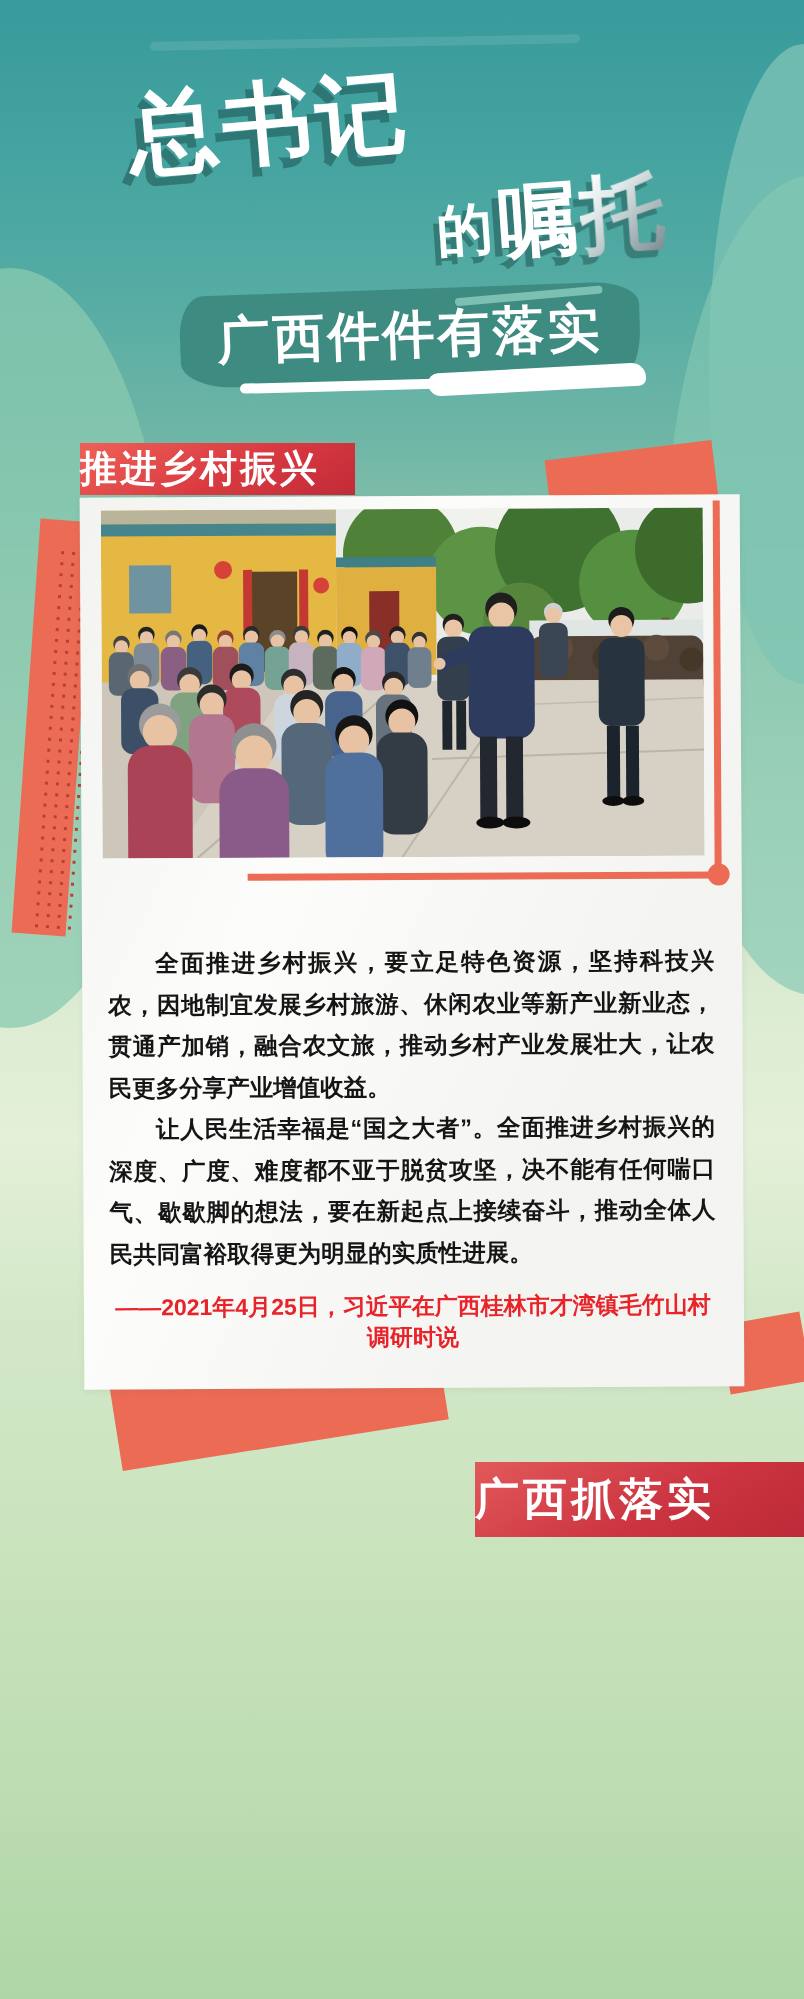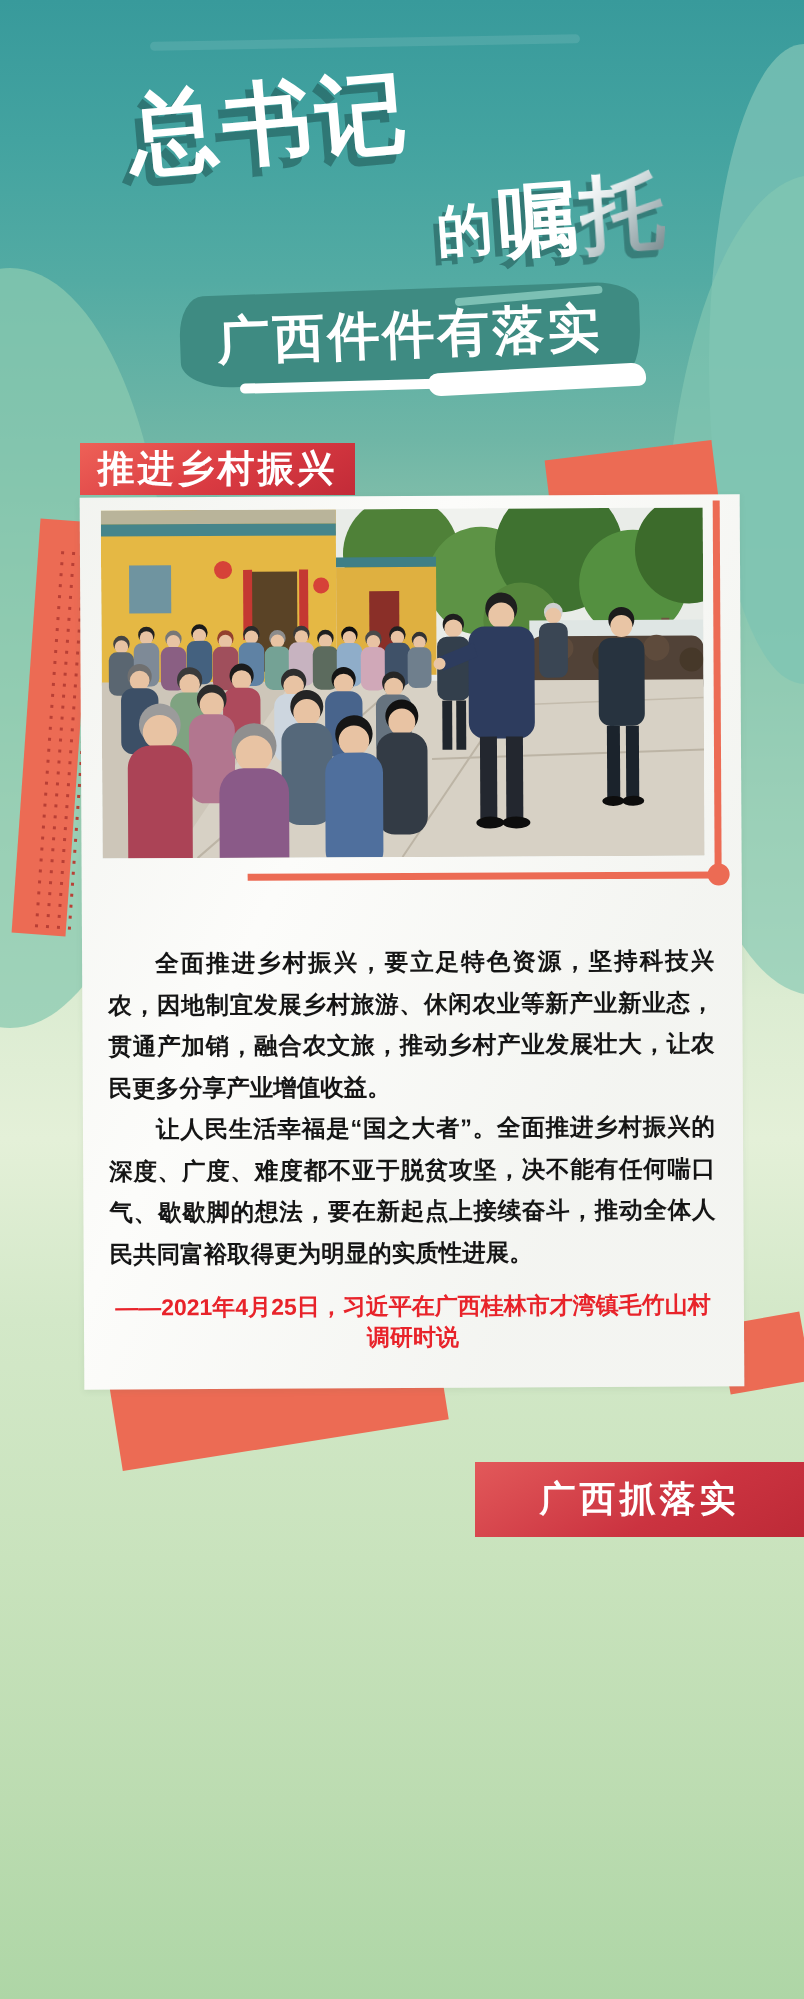--- a/index.html
+++ b/index.html
@@ -62,31 +62,31 @@
     left:44px;top:548px;width:46px;height:385px;transform:rotate(4deg);background:transparent;
     background-image:radial-gradient(#b93f35 1.8px, rgba(0,0,0,0) 2px);
     background-size:11px 11px;
   }
   .deco-tr{left:548px;top:450px;width:168px;height:66px;transform:rotate(-7deg);}
   .deco-bl{left:110px;top:1308px;width:330px;height:138px;transform:rotate(-9deg);}
   .deco-r2{left:724px;top:1318px;width:82px;height:70px;transform:rotate(-10deg);}
 
   
   .label{
-    position:absolute;z-index:4;color:#ffffff;font-weight:bold;text-align:center;
+    position:absolute;z-index:4;color:#ffffff;font-weight:bold;
     font-family:"Liberation Serif","DejaVu Serif",serif;
   }
   .label1{
     left:80px;top:443px;width:275px;height:52px;line-height:52px;
     font-size:37px;letter-spacing:3px;
     background:linear-gradient(150deg,#ee6157 0%,#d93a41 55%,#c22b38 100%);
   }
   .label2{
     left:475px;top:1462px;width:329px;height:75px;line-height:75px;
-    font-size:36px;letter-spacing:4px;
+    font-size:44px;letter-spacing:4px;
     background:linear-gradient(150deg,#e2595a 0%,#cb3340 60%,#bd2a37 100%);
   }
 
   
   .card{
     position:absolute;background:#fcfcfa;z-index:3;
     background-image:linear-gradient(115deg,rgba(208,214,204,.22) 0%,rgba(255,255,255,0) 35%,rgba(205,211,201,.18) 75%);
     box-shadow:0 2px 6px rgba(80,110,85,.10);
   }
   .card1{left:82px;top:496px;width:660px;height:892px;transform:rotate(-.3deg);}

